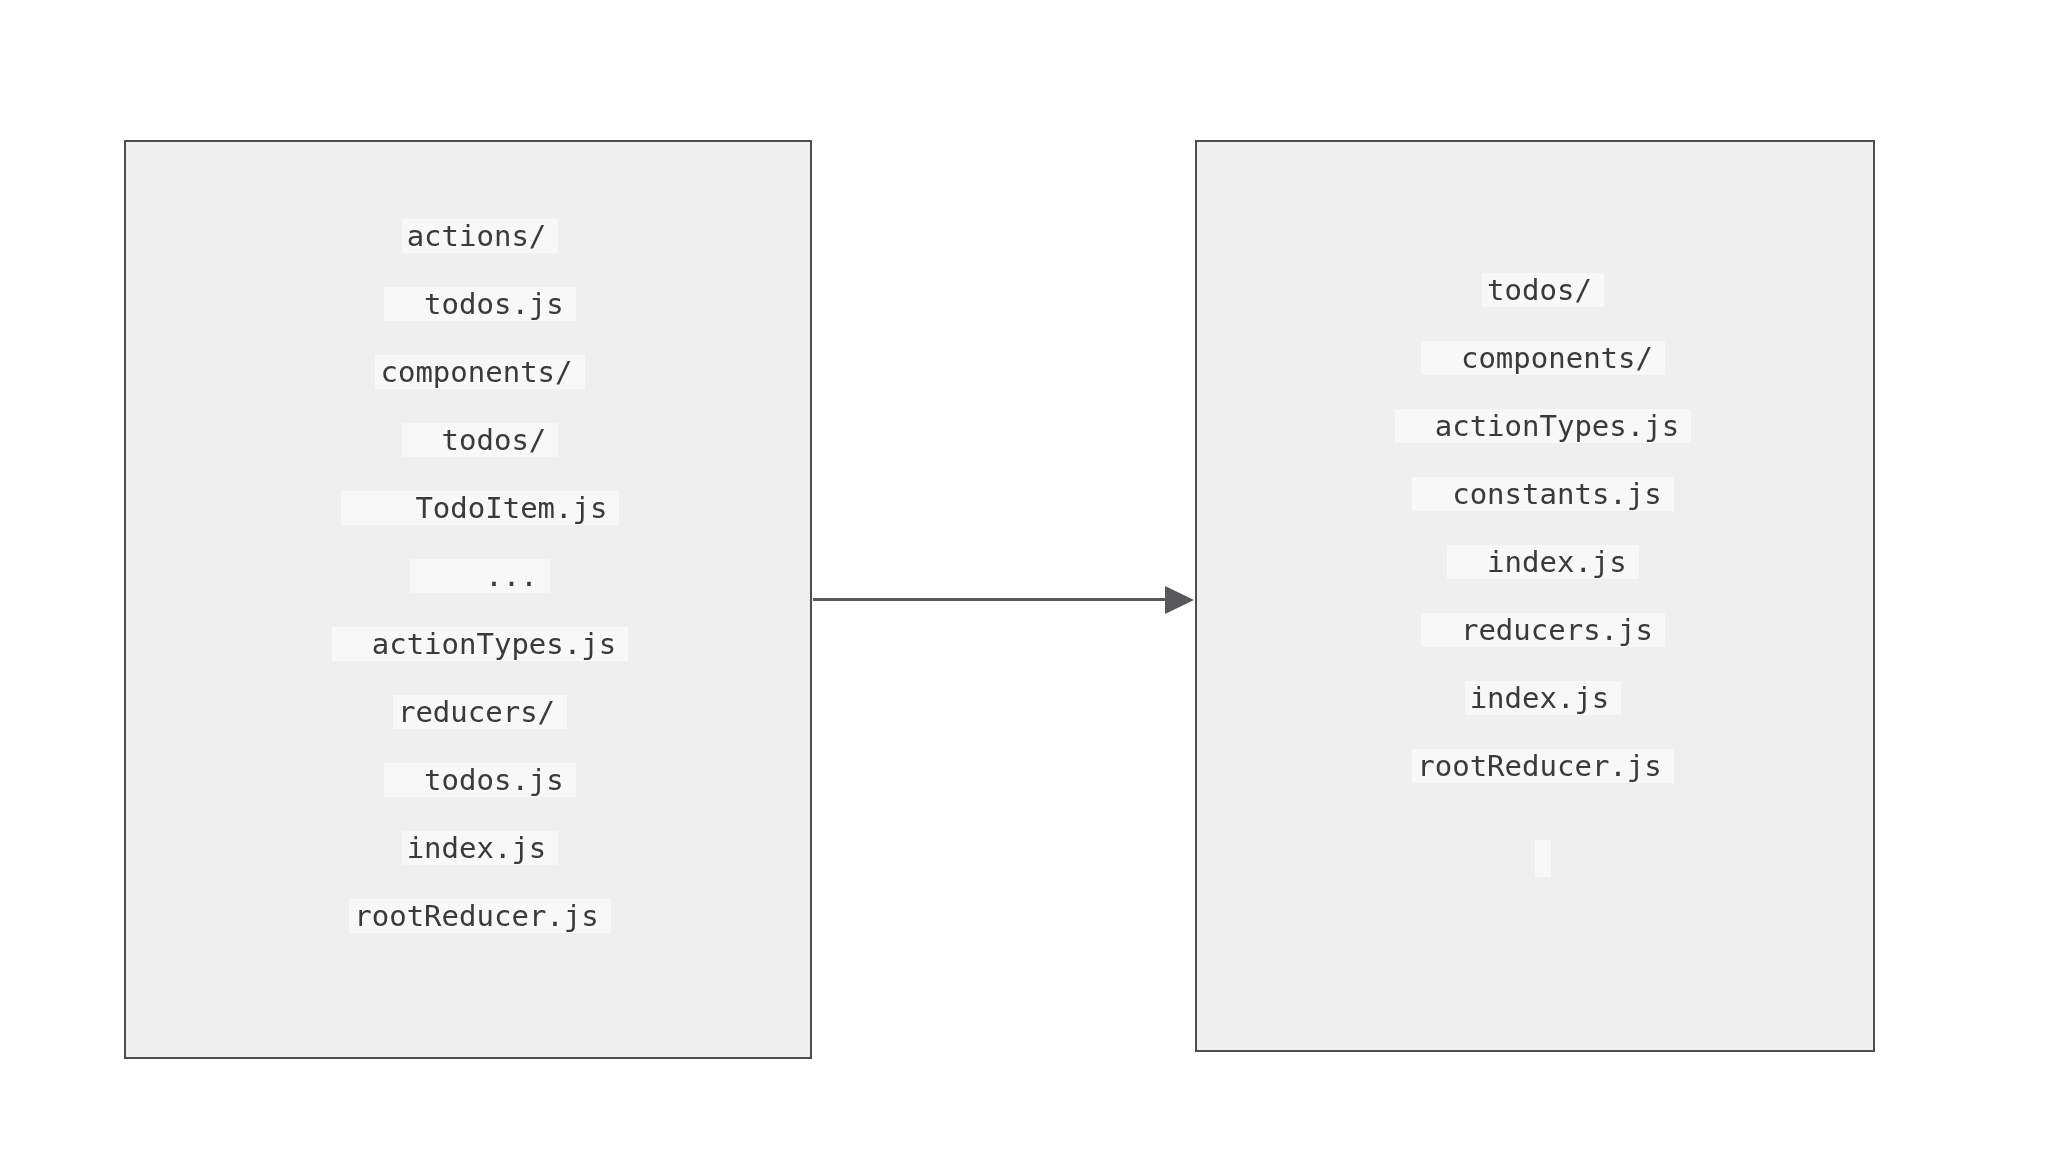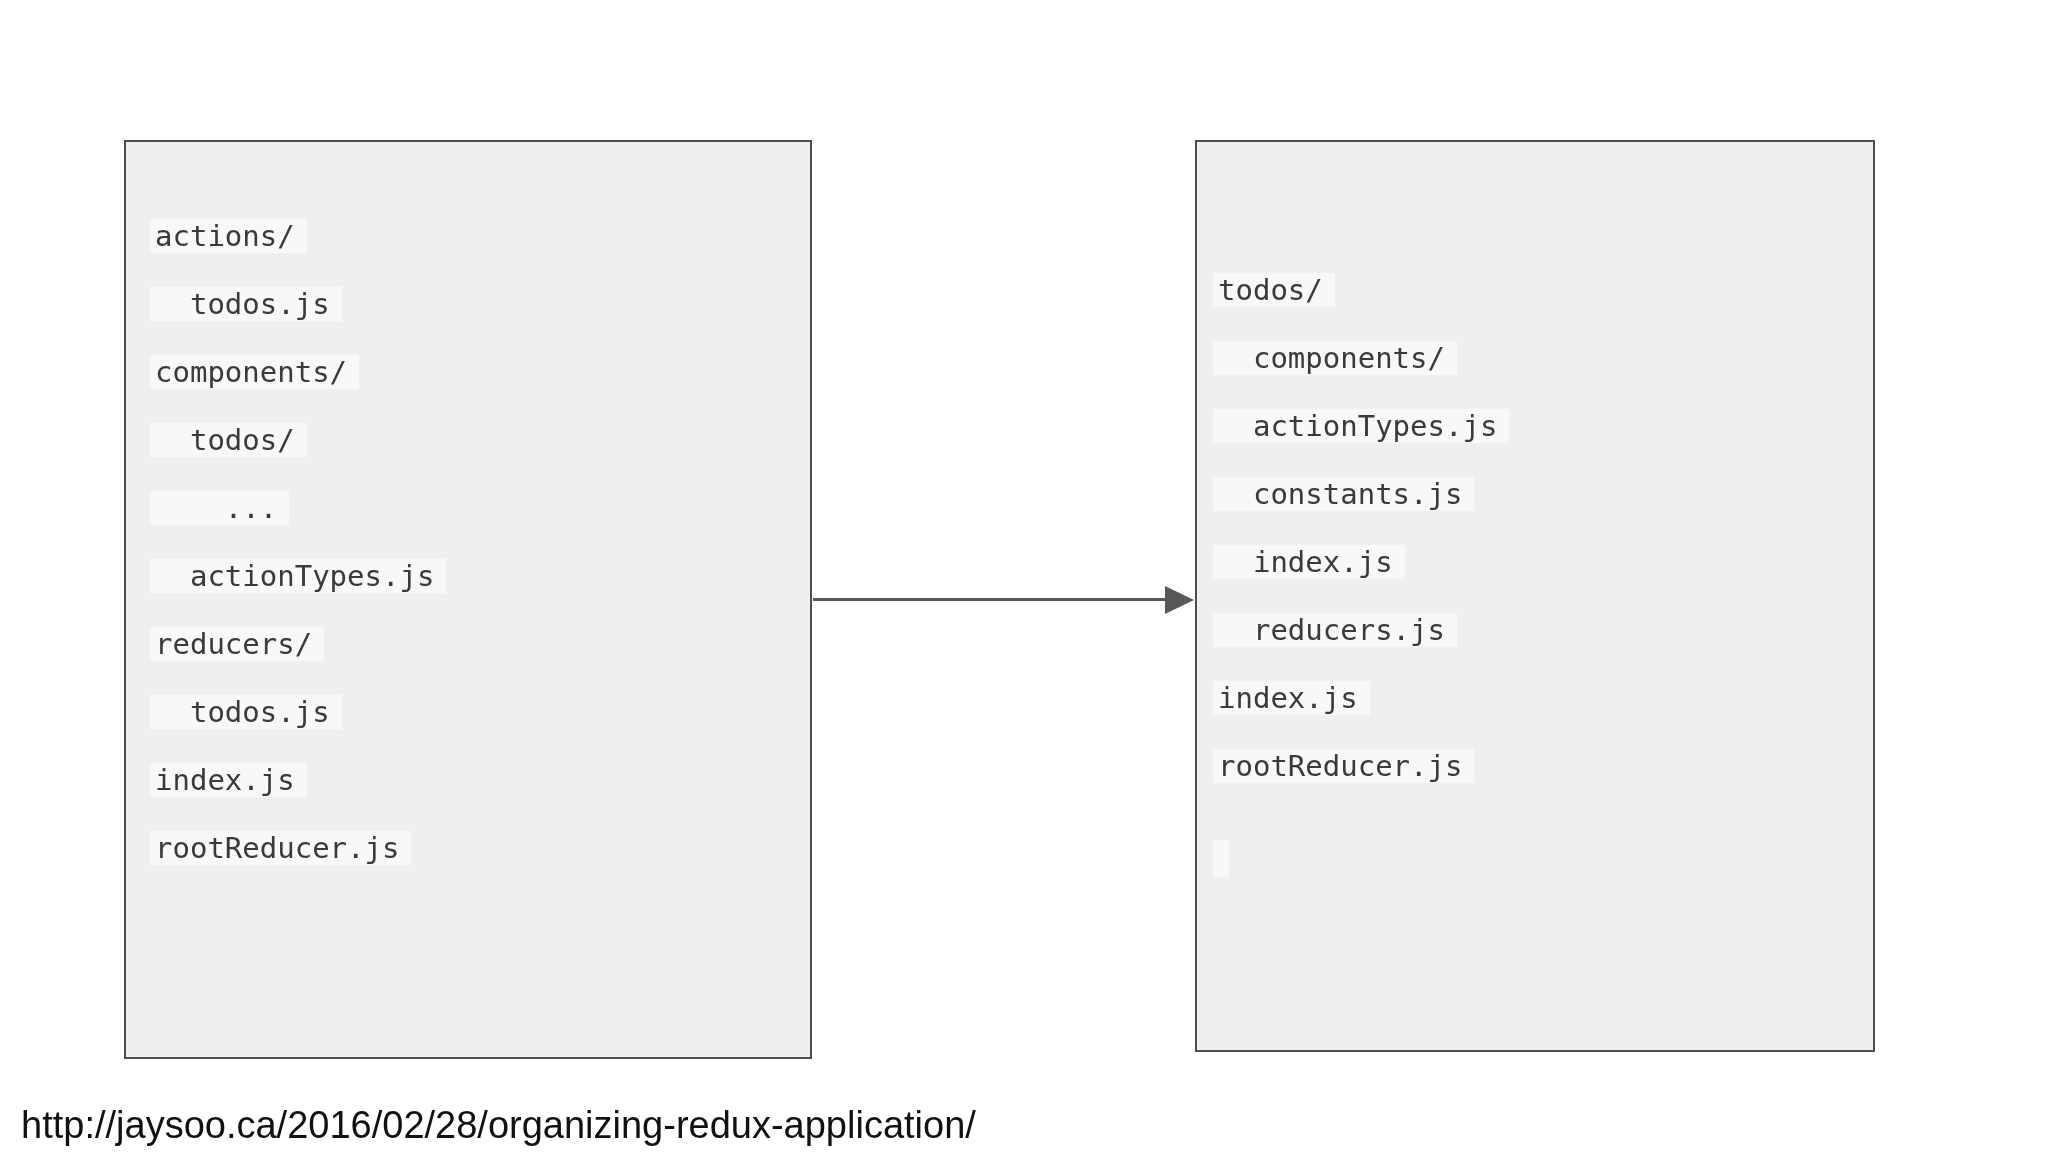--- a/index.html
+++ b/index.html
@@ -4,21 +4,21 @@
 <style>
   :root {
     --page-background: #ffffff;
     --panel-fill: #efefef;
     --panel-border: #4e4e4e;
     --line-highlight: #f8f8f8;
     --text: #3a3a3a;
     --arrow: #58585a;
     --url-text: #111111;
   }
-  * { margin: 0; padding: 0; box-sizing: border-box; }
+  * { margin: 0; padding: 0; box-sizing: border-box; text-align: center; }
   html, body {
     width: 2048px;
     height: 1152px;
     background: var(--page-background);
     overflow: hidden;
     font-family: "DejaVu Sans Mono", monospace;
   }
   .stage {
     position: relative;
     width: 2048px;
@@ -84,20 +84,21 @@
 <body>
 
 <div class="stage">
 
   <div class="panel left">
     <div class="lines" id="left-lines">
         <div class="line"><span class="hl">actions/</span></div>
         <div class="line"><span class="hl">  todos.js</span></div>
         <div class="line"><span class="hl">components/</span></div>
         <div class="line"><span class="hl">  todos/</span></div>
+        <div class="line"><span class="hl">    TodoItem.js</span></div>
         <div class="line"><span class="hl">    ...</span></div>
         <div class="line"><span class="hl">  actionTypes.js</span></div>
         <div class="line"><span class="hl">reducers/</span></div>
         <div class="line"><span class="hl">  todos.js</span></div>
         <div class="line"><span class="hl">index.js</span></div>
         <div class="line"><span class="hl">rootReducer.js</span></div>
       </div>
   </div>
 
   <div>
@@ -112,15 +113,14 @@
         <div class="line"><span class="hl">  actionTypes.js</span></div>
         <div class="line"><span class="hl">  constants.js</span></div>
         <div class="line"><span class="hl">  index.js</span></div>
         <div class="line"><span class="hl">  reducers.js</span></div>
         <div class="line"><span class="hl">index.js</span></div>
         <div class="line"><span class="hl">rootReducer.js</span></div>
         <div class="line cursor-line"><span class="hl"></span></div>
       </div>
   </div>
 
-  <div class="source-url">http://jaysoo.ca/2016/02/28/organizing-redux-application/</div>
 
 </div>
 
 </body></html>

